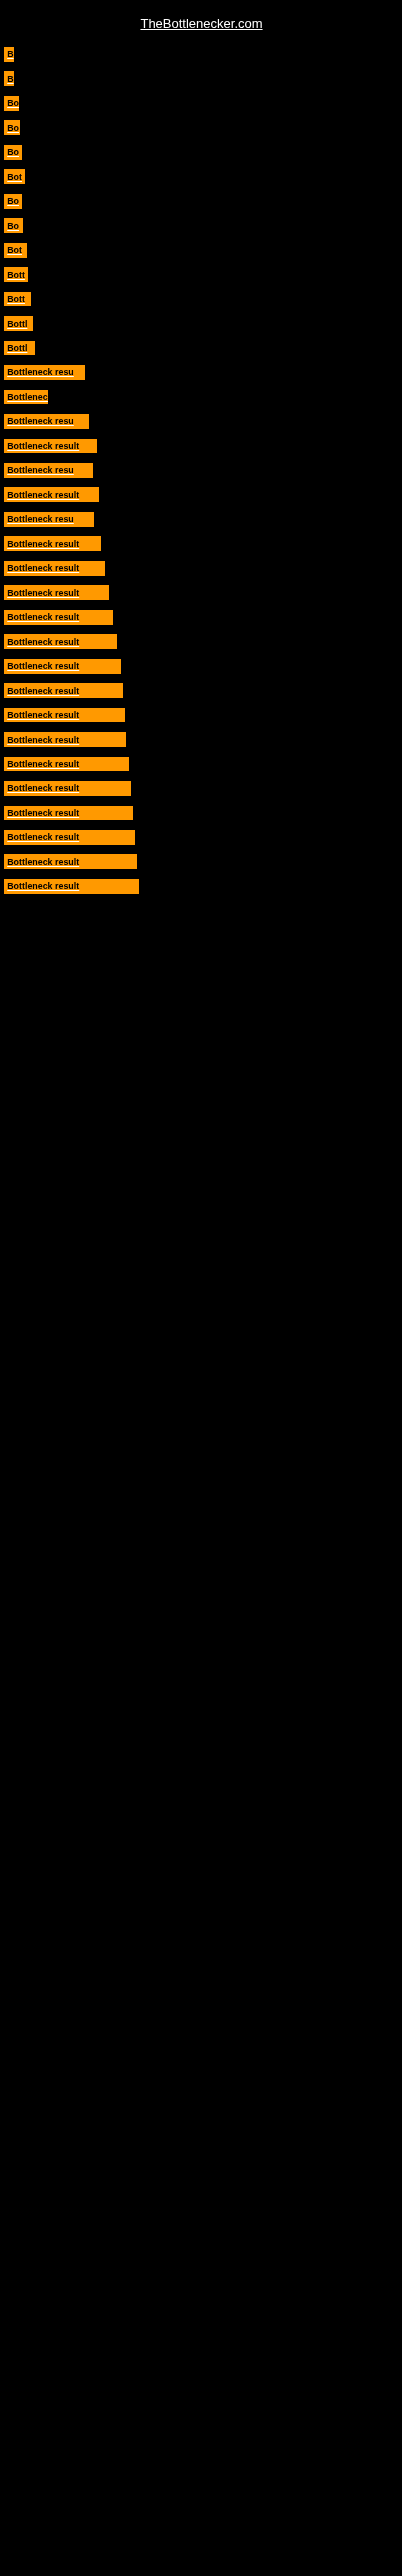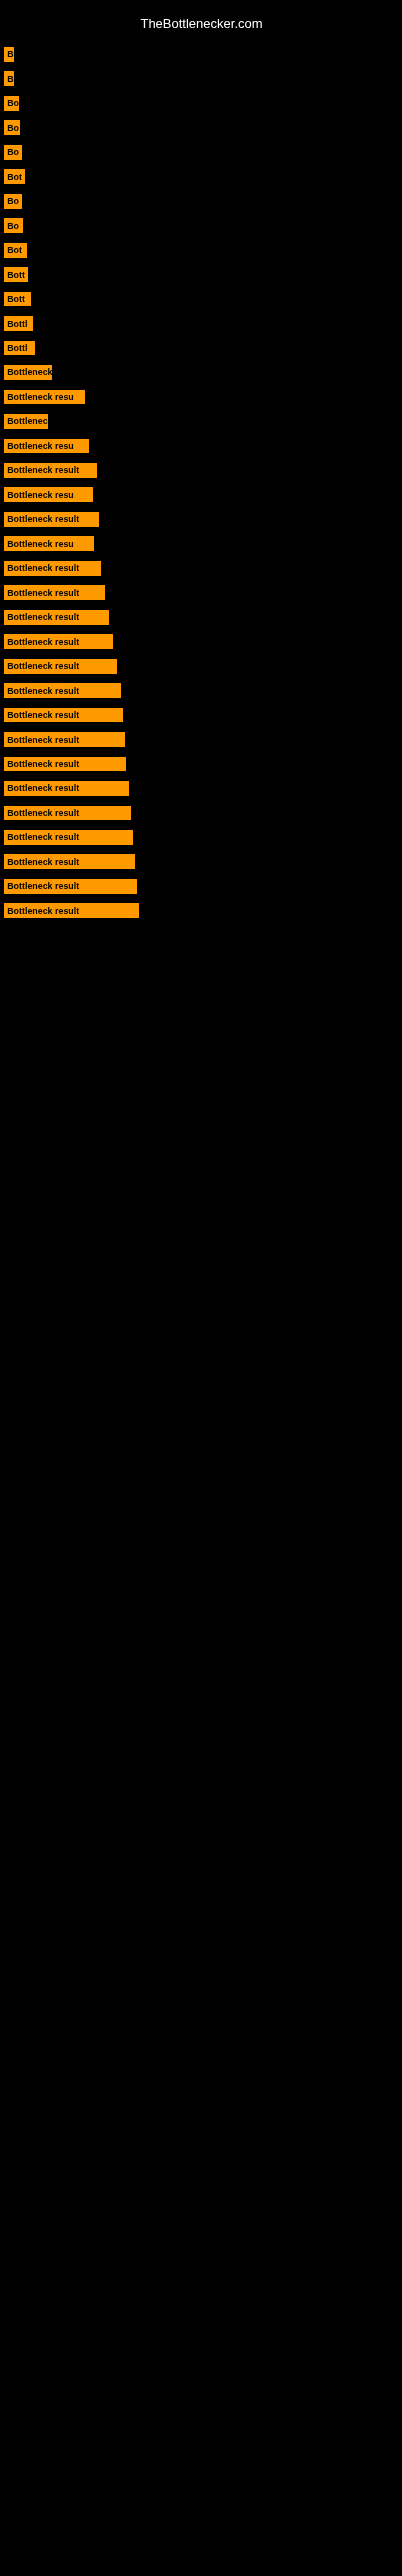--- a/index.html
+++ b/index.html
@@ -10,20 +10,21 @@
     body {
       background-color: #000;
       width: 403px;
       font-family: Arial, sans-serif;
       color: #fff;
     }
     .container {
       width: 403px;
       background: #000;
       padding: 8px 0;
+      text-decoration: underline;
     }
     .site-title {
       text-align: center;
       color: #fff;
       font-size: 13px;
       padding: 8px 0 16px 0;
     }
     .bar-row {
       display: flex;
       align-items: center;
@@ -112,25 +113,20 @@
         <div class="bar-label" style="width: 29px;">
           <span>Bottl</span>
         </div>
       </div>
       <div class="bar-row">
         <div class="bar-label" style="width: 31px;">
           <span>Bottl</span>
         </div>
       </div>
       <div class="bar-row">
-        <div class="bar-label" style="width: 48px;">
-          <span>Bottleneck</span>
-        </div>
-      </div>
-      <div class="bar-row">
         <div class="bar-label" style="width: 81px;">
           <span>Bottleneck resu</span>
         </div>
       </div>
       <div class="bar-row">
         <div class="bar-label" style="width: 44px;">
           <span>Bottleneck r</span>
         </div>
       </div>
       <div class="bar-row">

